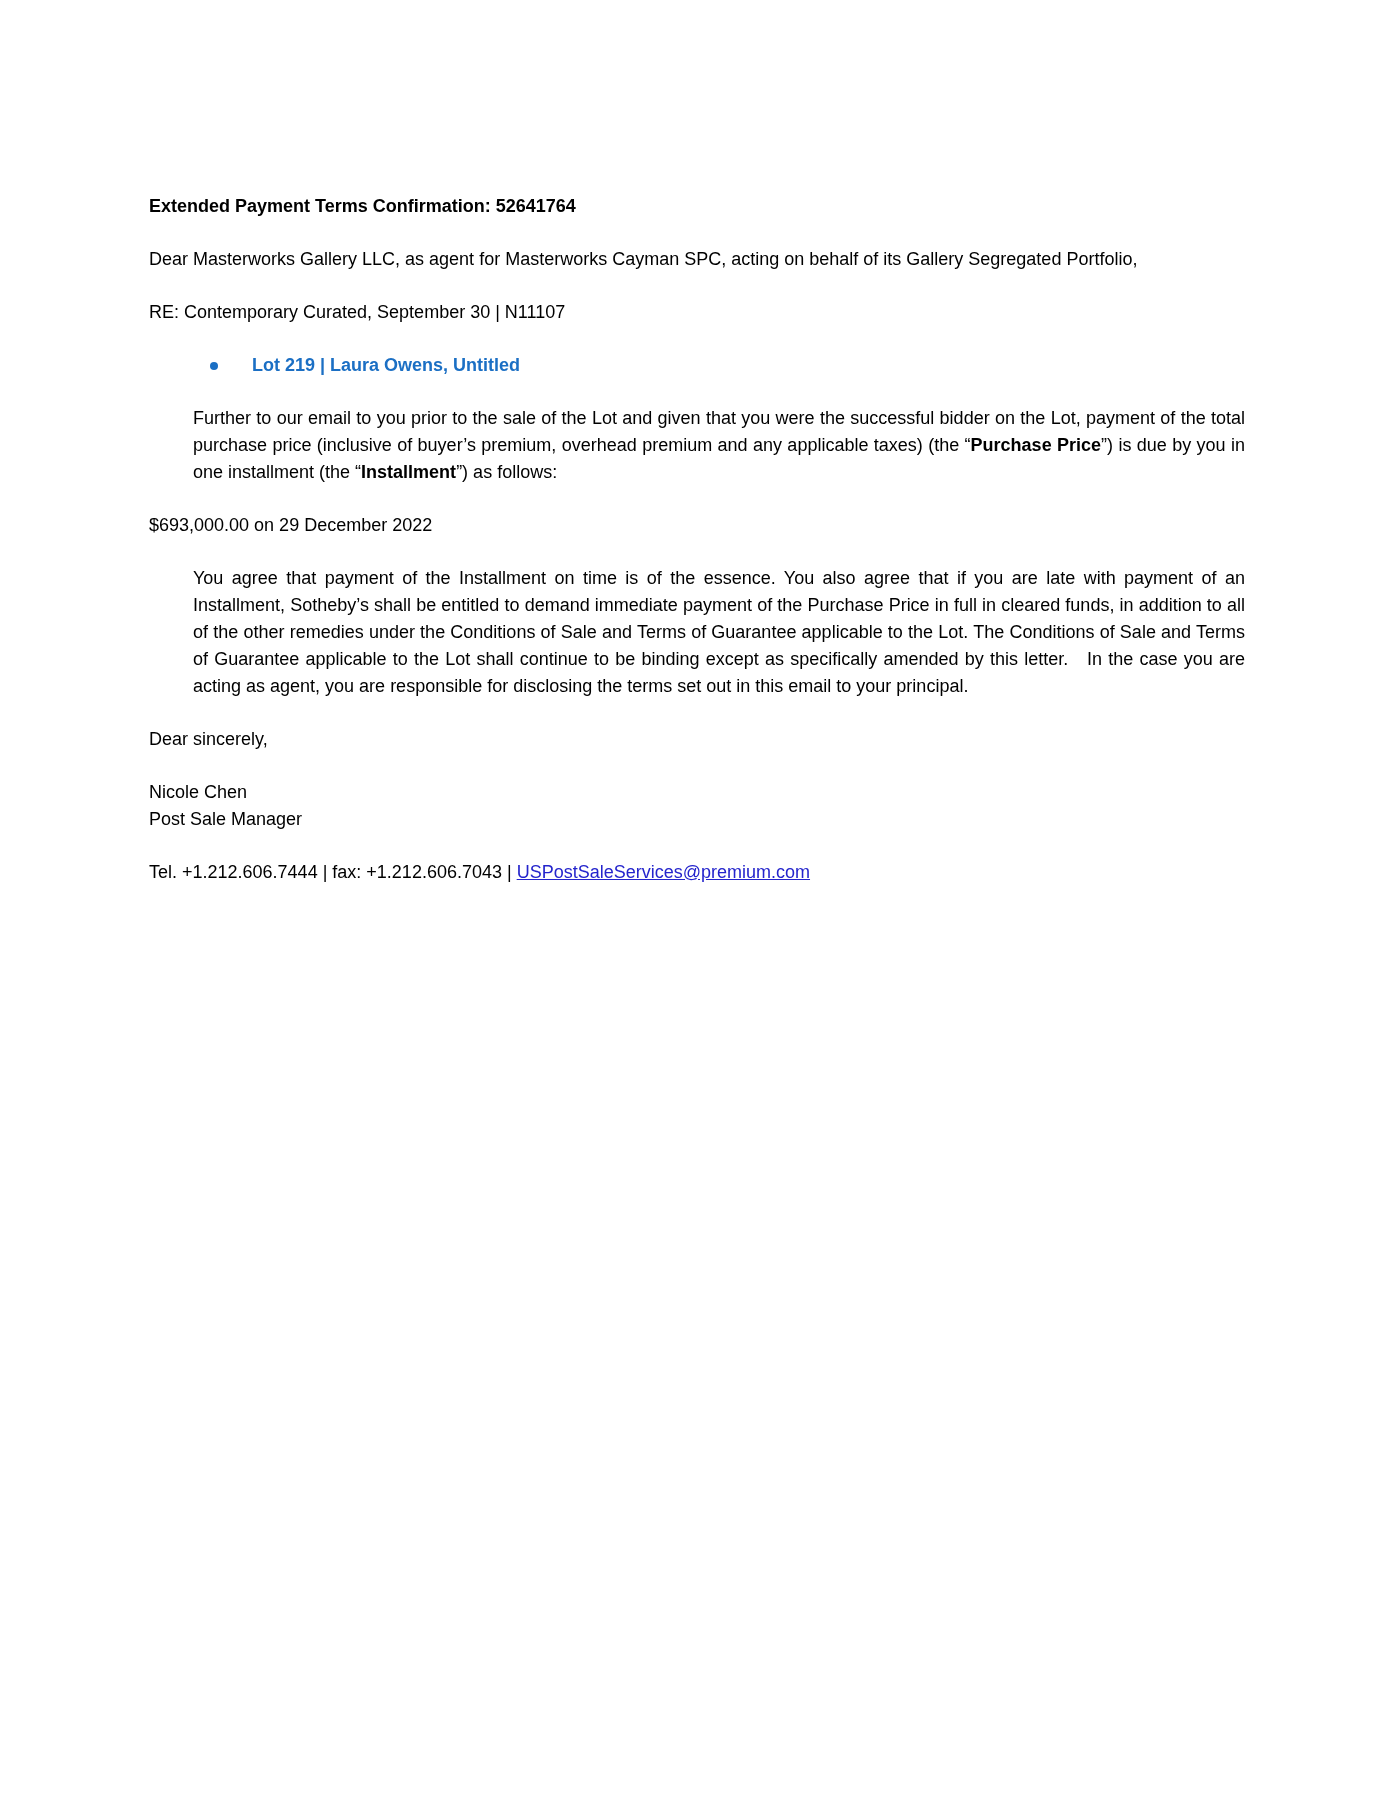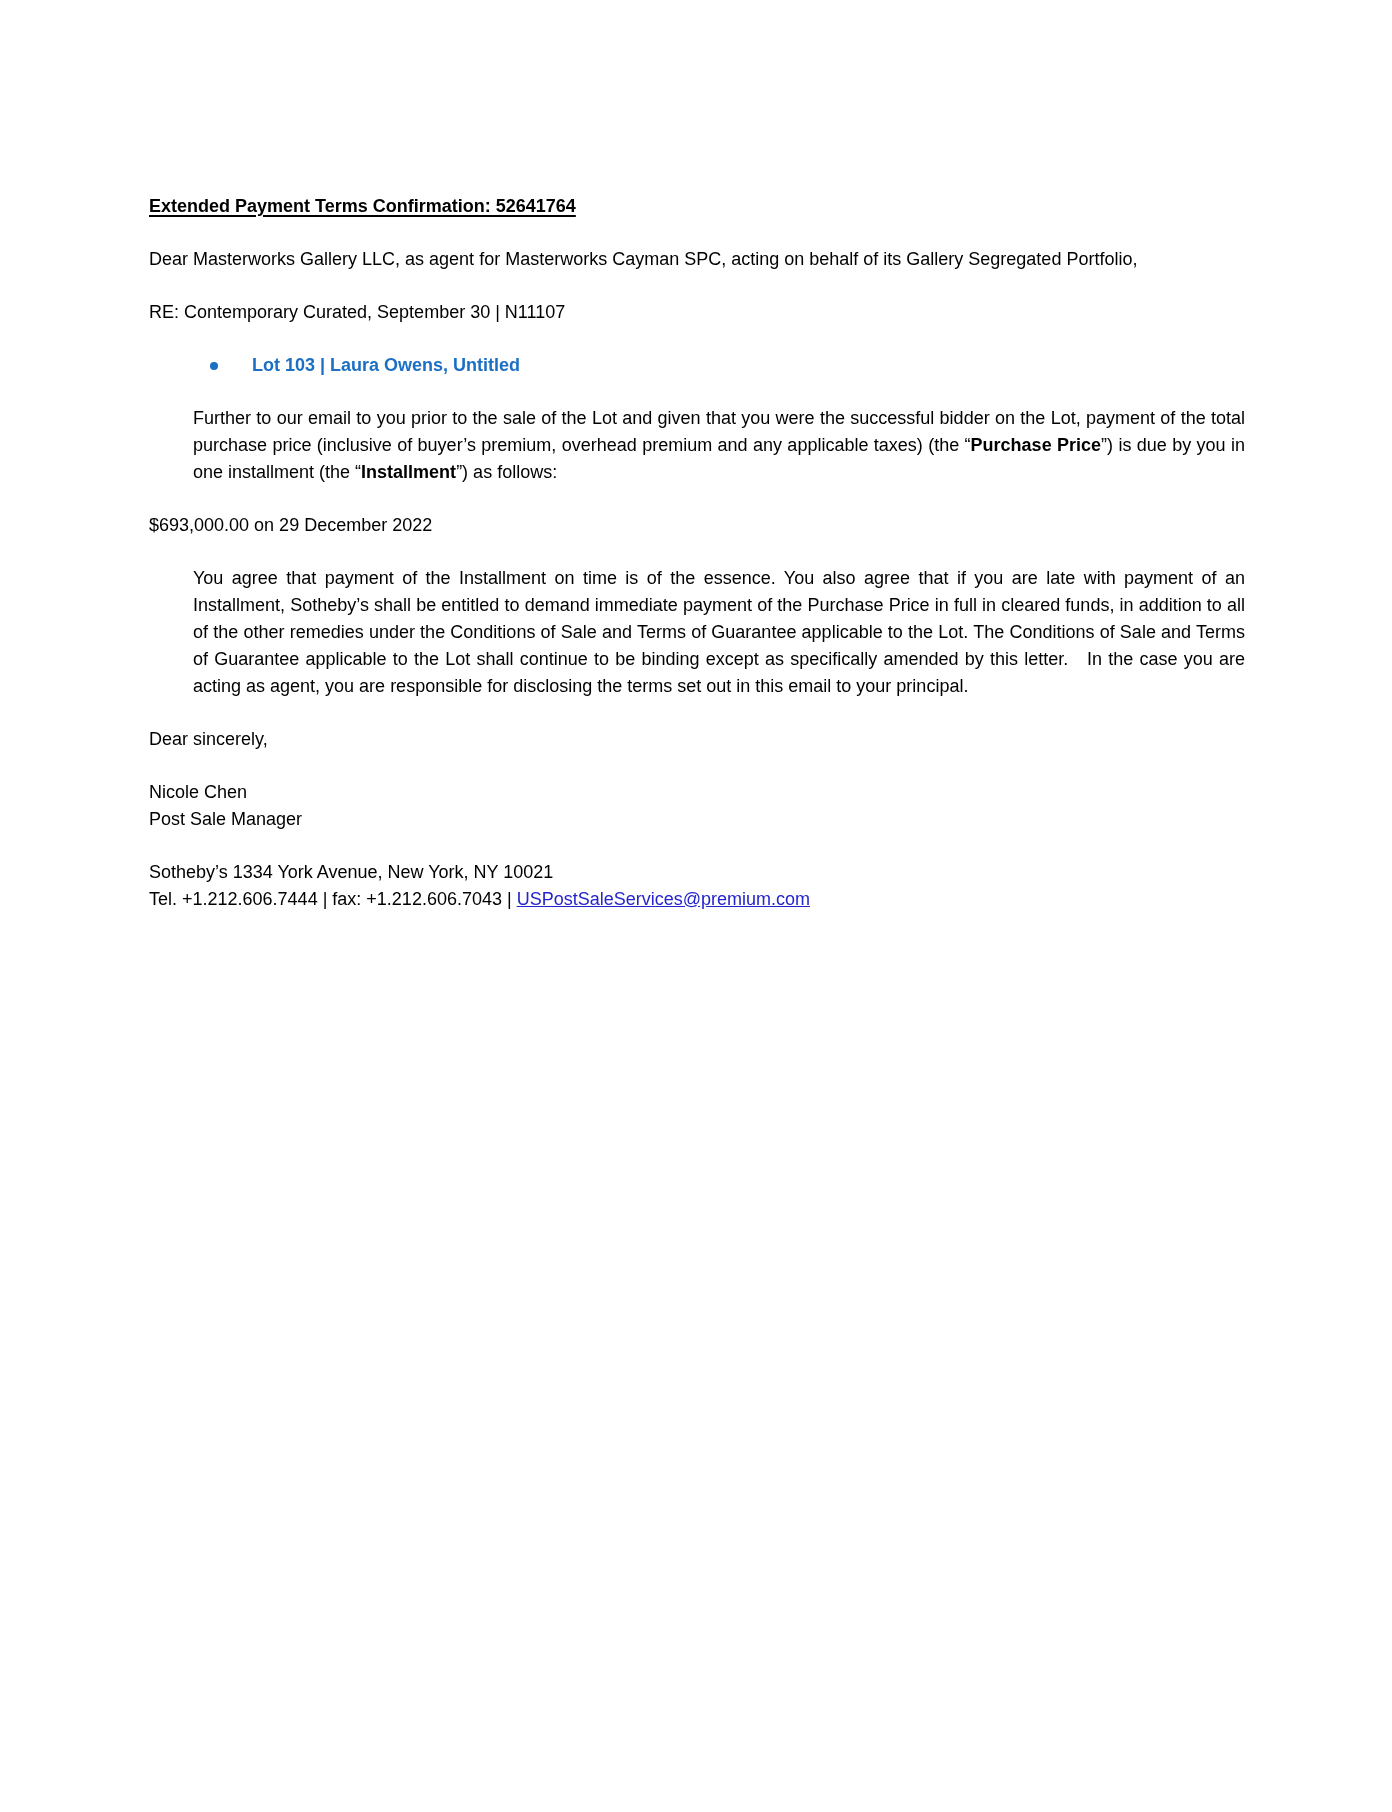--- a/index.html
+++ b/index.html
@@ -21,21 +21,20 @@
     left: 149px;
     top: 193px;
     width: 1096px;
     font-size: 18px;
     line-height: 27px;
   }
   .block { margin: 0 0 26px 0; }
   .bold { font-weight: normal; }
   .heading {
     font-weight: bold;
-    text-decoration: underline;
     text-decoration-thickness: 2px;
     text-underline-offset: 3px;
   }
   .justify { text-align: justify; margin-left: 44px; }
   .lot-row {
     display: flex;
     align-items: flex-start;
     padding-left: 61px;
   }
   .bullet-dot {
@@ -66,36 +65,35 @@
   <div class="content">
 
     <div class="block heading">Extended Payment Terms Confirmation: 52641764</div>
 
     <div class="block">Dear Masterworks Gallery LLC, as agent for Masterworks Cayman SPC, acting on behalf of its Gallery Segregated Portfolio,</div>
 
     <div class="block bold">RE: Contemporary Curated, September 30 | N11107</div>
 
     <div class="block lot-row">
       <span class="bullet-dot"></span>
-      <span class="lot-text">Lot 103 | Laura Owens, Untitled</span>
+      <span class="lot-text">Lot 219 | Laura Owens, Untitled</span>
     </div>
 
     <div class="block justify"><span>Further to our email to you prior to the sale of the Lot and given that you were the successful bidder on the Lot, payment of the total purchase price (inclusive of buyer’s premium, overhead premium and any applicable taxes) (the “</span><span style="font-weight: bold;">Purchase Price</span><span>”) is due by you in one installment (the “</span><span style="font-weight: bold;">Installment</span><span>”) as follows:</span></div>
 
     <div class="block bold">$693,000.00 on 29 December 2022</div>
 
     <div class="block justify">You agree that payment of the Installment on time is of the essence. You also agree that if you are late with payment of an Installment, Sotheby’s shall be entitled to demand immediate payment of the Purchase Price in full in cleared funds, in addition to all of the other remedies under the Conditions of Sale and Terms of Guarantee applicable to the Lot. The Conditions of Sale and Terms of Guarantee applicable to the Lot shall continue to be binding except as specifically amended by this letter.&nbsp;&nbsp; In the case you are acting as agent, you are responsible for disclosing the terms set out in this email to your principal.</div>
 
 
     <div class="block">Dear sincerely,</div>
 
     <div class="block sig-block">
       <div class="bold">Nicole Chen</div>
       <div class="bold">Post Sale Manager</div>
     </div>
 
     <div class="block">
-      <div><span class="bold">Sotheby’s</span><span> 1334 York Avenue, New York, NY 10021</span></div>
       <div><span>Tel. +1.212.606.7444 | fax: +1.212.606.7043 | </span><a class="email-link">USPostSaleServices@premium.com</a></div>
     </div>
 
   </div>
 </div>
 
 </body></html>

